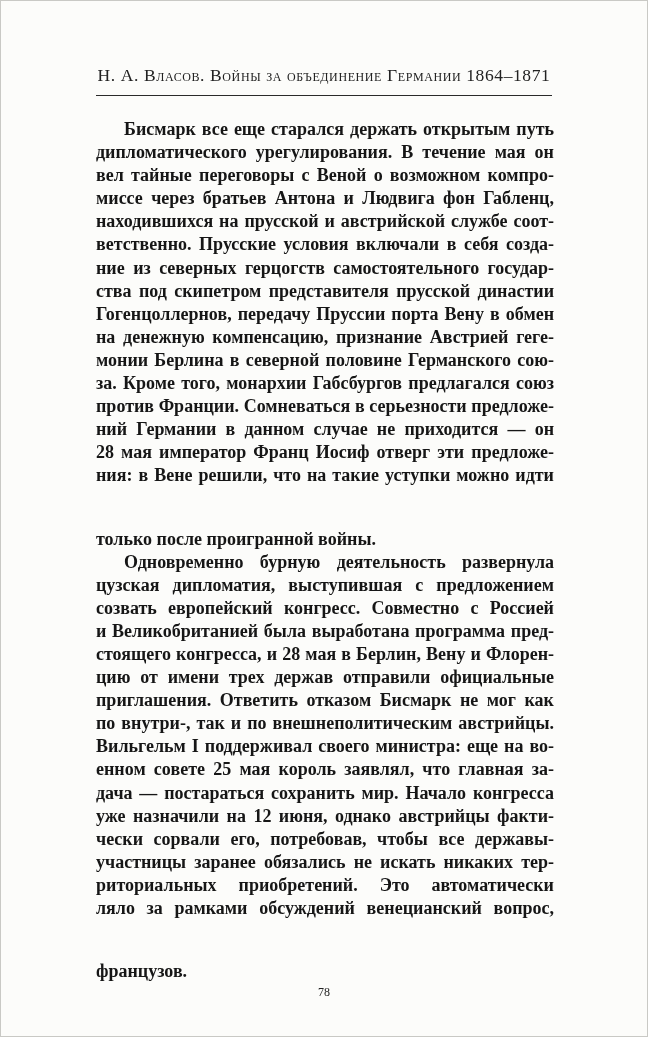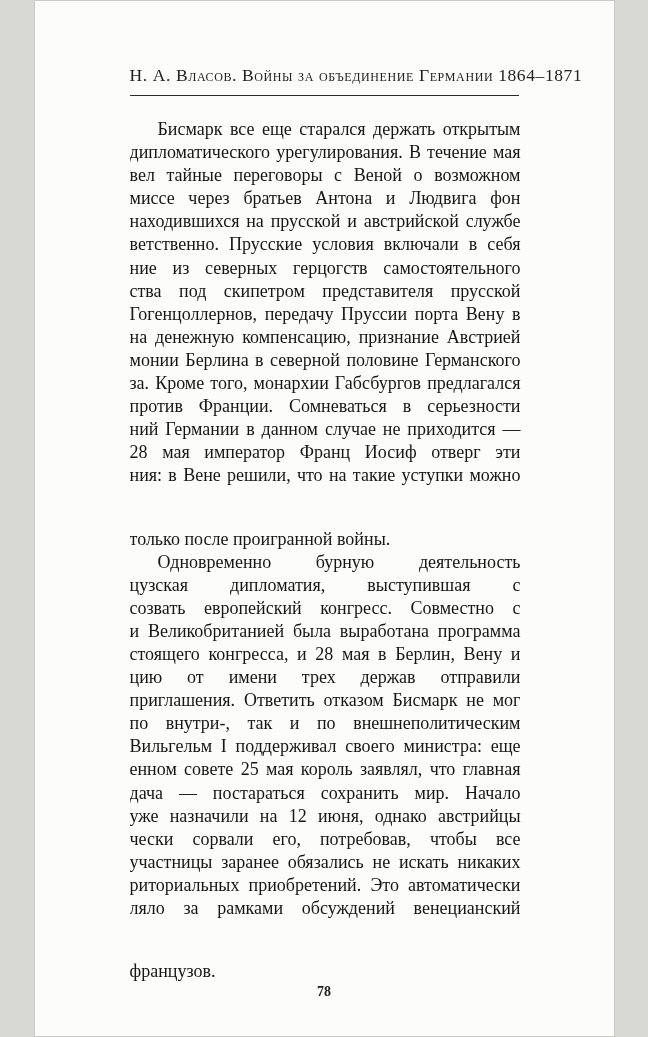--- a/index.html
+++ b/index.html
@@ -3,21 +3,21 @@
 <meta charset="utf-8">
 <style>
   html, body {
     margin: 0;
     padding: 0;
     background: #d8d8d4;
     font-family: "Liberation Serif", "DejaVu Serif", serif;
   }
   .page {
     position: relative;
-    width: 581px;
+    width: 648px;
     height: 1037px;
     margin: 0 auto;
     background: #fcfcfa;
     box-sizing: border-box;
     border: 1px solid #c9c9c5;
     color: #1b1b1b;
     overflow: hidden;
   }
   .running-header {
     margin: 64px 95px 0 95px;
@@ -37,37 +37,37 @@
     color: #161616;
   }
   .paragraph {
     margin: 0;
   }
   .line {
     text-align: justify;
     text-align-last: justify;
     height: 23.1px;
     overflow: hidden;
+    font-weight: bold;
   }
   .line.first {
     text-indent: 28px;
   }
   .line.last {
     text-align-last: left;
     margin-top: 40px;
   }
   .page-number {
     position: absolute;
     left: 0;
     right: 0;
     bottom: 36px;
     text-align: center;
-    font-size: 14px;
+    font-size: 12px;
     color: #222;
-    font-weight: bold;
   }
 </style>
 </head>
 <body>
 
 <div class="page">
   <div class="running-header">Н. А. Власов. Войны за объединение Германии 1864–1871</div>
 
   <div class="body-text">
       <div class="paragraph">

